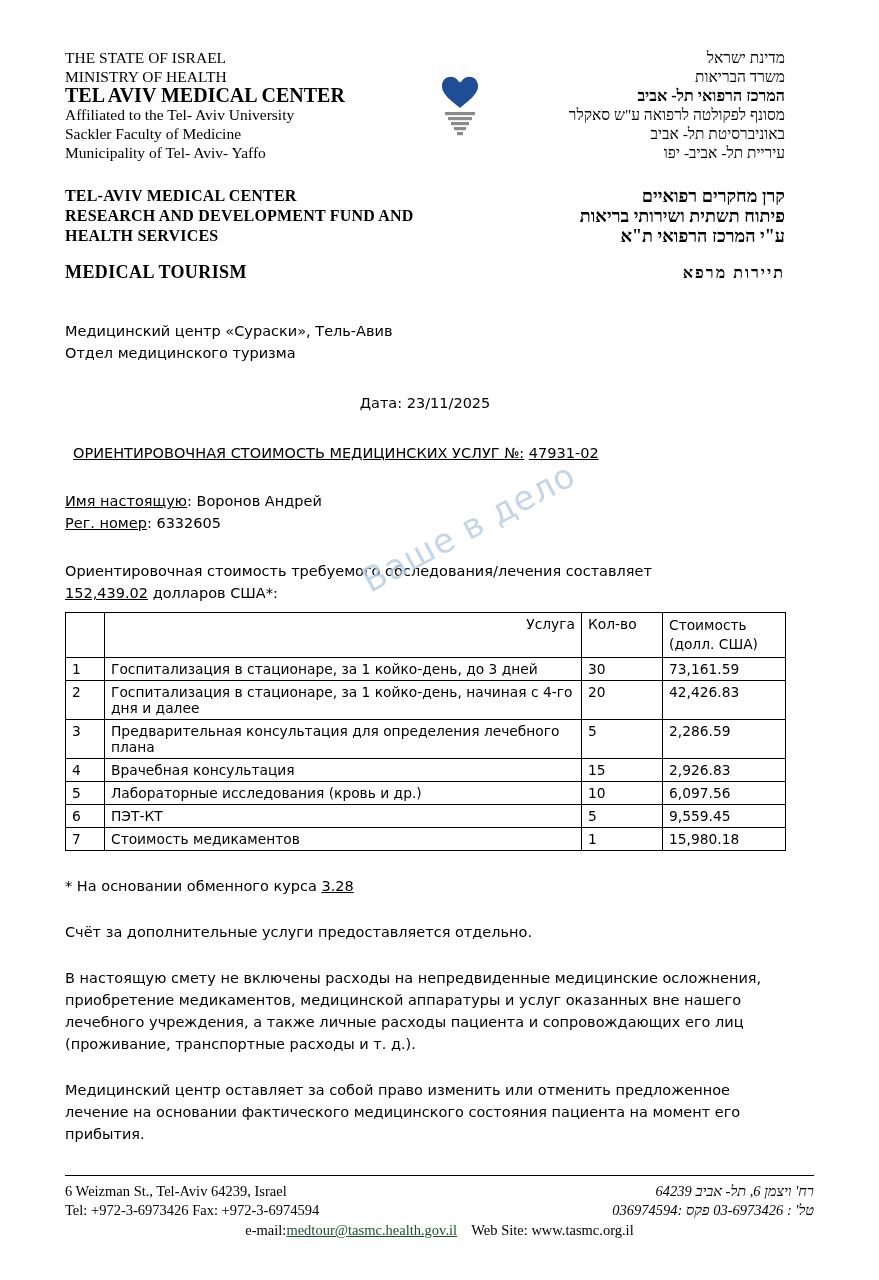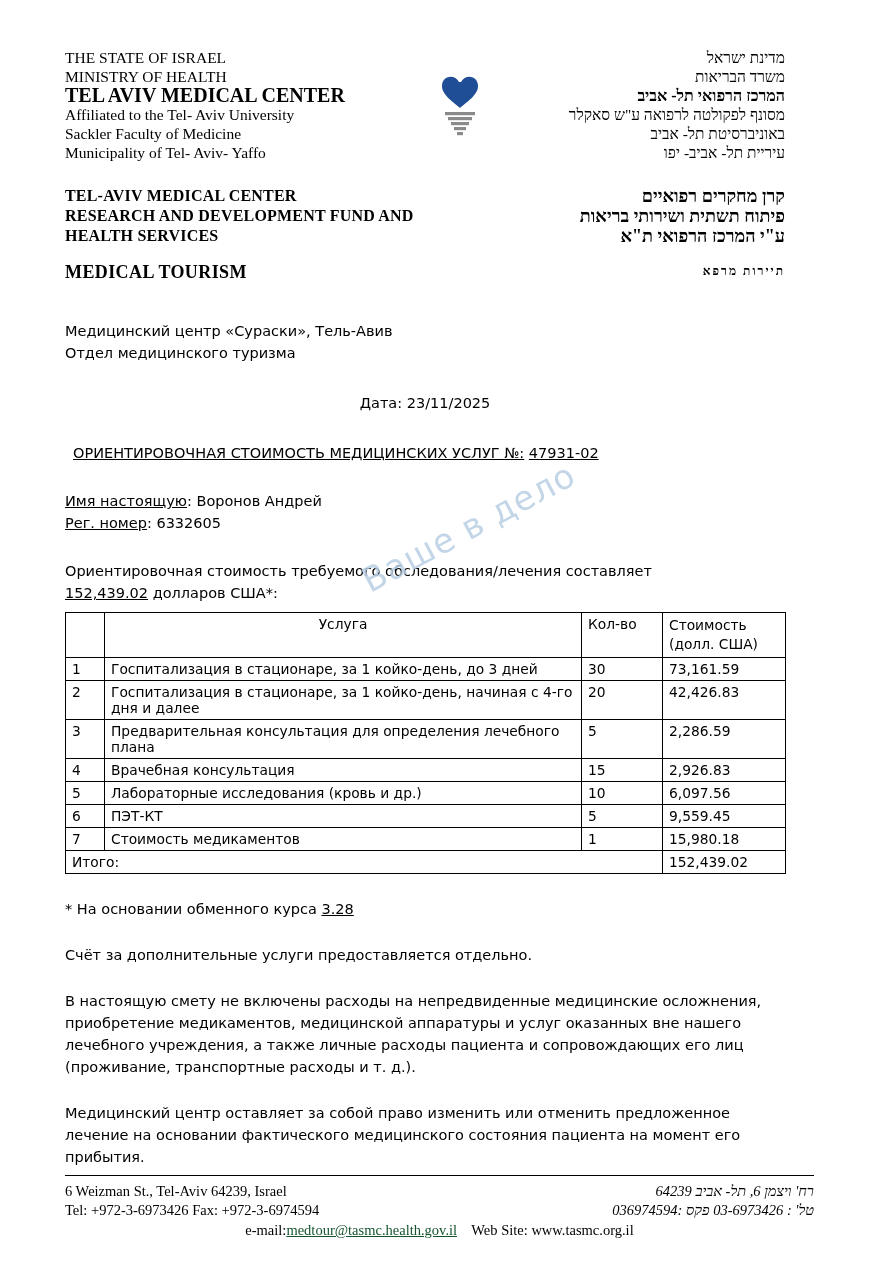--- a/index.html
+++ b/index.html
@@ -102,21 +102,21 @@
     font-family: "Liberation Serif", serif;
     font-weight: bold;
     font-size: 18px;
     letter-spacing: 0.4px;
   }
   .medtour-right {
     position: absolute; right: 0; top: 2px;
     direction: rtl;
     font-family: "Liberation Serif", serif;
     font-weight: bold;
-    font-size: 12px;
+    font-size: 16px;
     letter-spacing: 2px;
   }
 
   
   .ru {
     font-family: "DejaVu Sans", sans-serif;
     font-size: 14.5px;
     line-height: 22px;
   }
   .center-block { margin-top: 30px; }
@@ -146,21 +146,21 @@
     font-size: 13.8px;
   }
   table.cost td, table.cost th {
     border: 1px solid #000;
     padding: 3px 6px;
     vertical-align: top;
     font-weight: normal;
     text-align: left;
   }
   table.cost th.svc {
-    text-align: center;
+    text-align: right;
   }
   .c-num { width: 26px; text-align: left; }
   .c-qty { width: 68px; }
   .c-cost { width: 110px; }
   .hdr-cell { line-height: 19px; }
   .total-row td { }
 
   
   .note1 { margin-top: 24px; }
   .note2 { margin-top: 24px; }
@@ -341,24 +341,20 @@
           <td>ПЭТ-КТ</td>
           <td class="c-qty">5</td>
           <td class="c-cost">9,559.45</td>
         </tr>
         <tr>
           <td class="c-num">7</td>
           <td>Стоимость медикаментов</td>
           <td class="c-qty">1</td>
           <td class="c-cost">15,980.18</td>
         </tr>
-        <tr class="total-row">
-          <td colspan="3">Итого:</td>
-          <td class="c-cost">152,439.02</td>
-        </tr>
       </tbody>
     </table>
 
     <div class="ru note1">
       <span>* На основании обменного курса</span>
       <span class="u">3.28</span>
     </div>
 
     <div class="ru note2">Счёт за дополнительные услуги предоставляется отдельно.</div>
 

